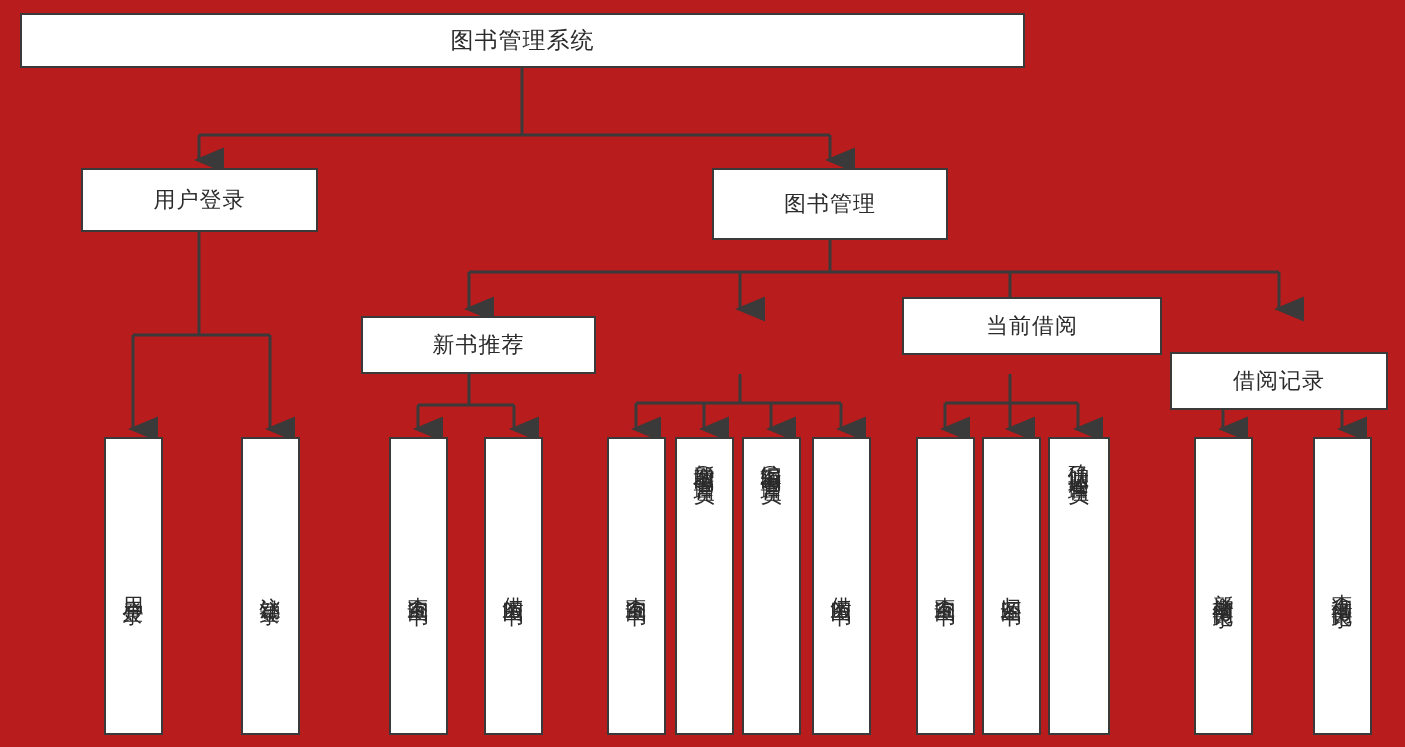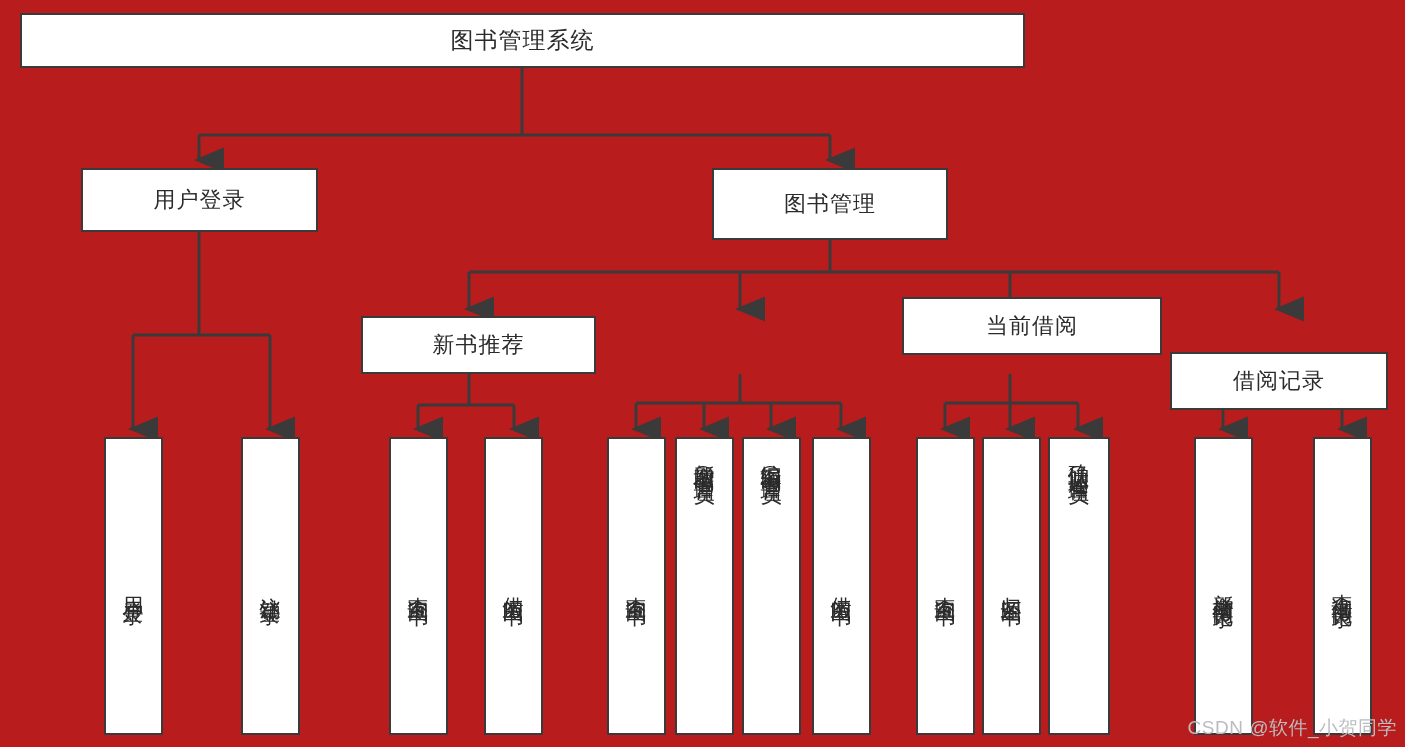--- a/index.html
+++ b/index.html
@@ -203,15 +203,14 @@
   </div>
 
   <div class="node vert centered" style="left:1194px; top:437px; width:59px; height:298px;">
     <span class="label">新增借阅记录</span>
   </div>
 
   <div class="node vert centered" style="left:1313px; top:437px; width:59px; height:298px;">
     <span class="label">查询借阅记录</span>
   </div>
 
-  <div class="watermark">CSDN @软件_小贺同学</div>
 
 </div>
 
 </body></html>

